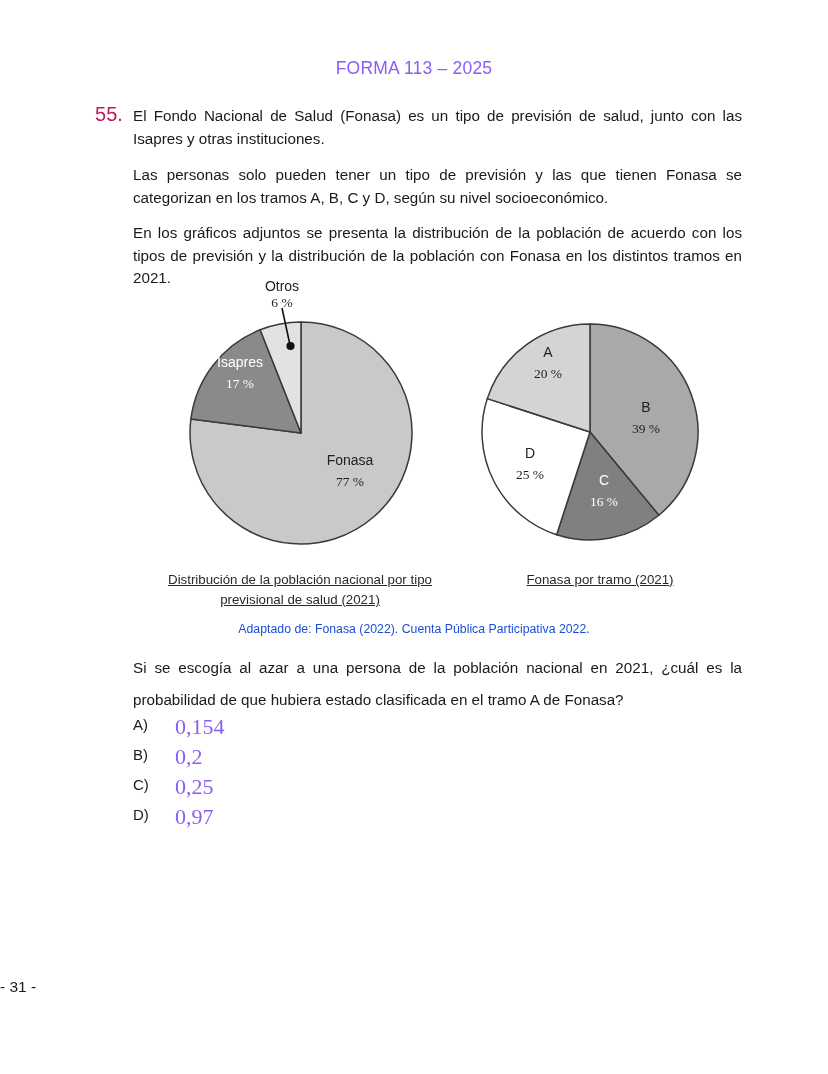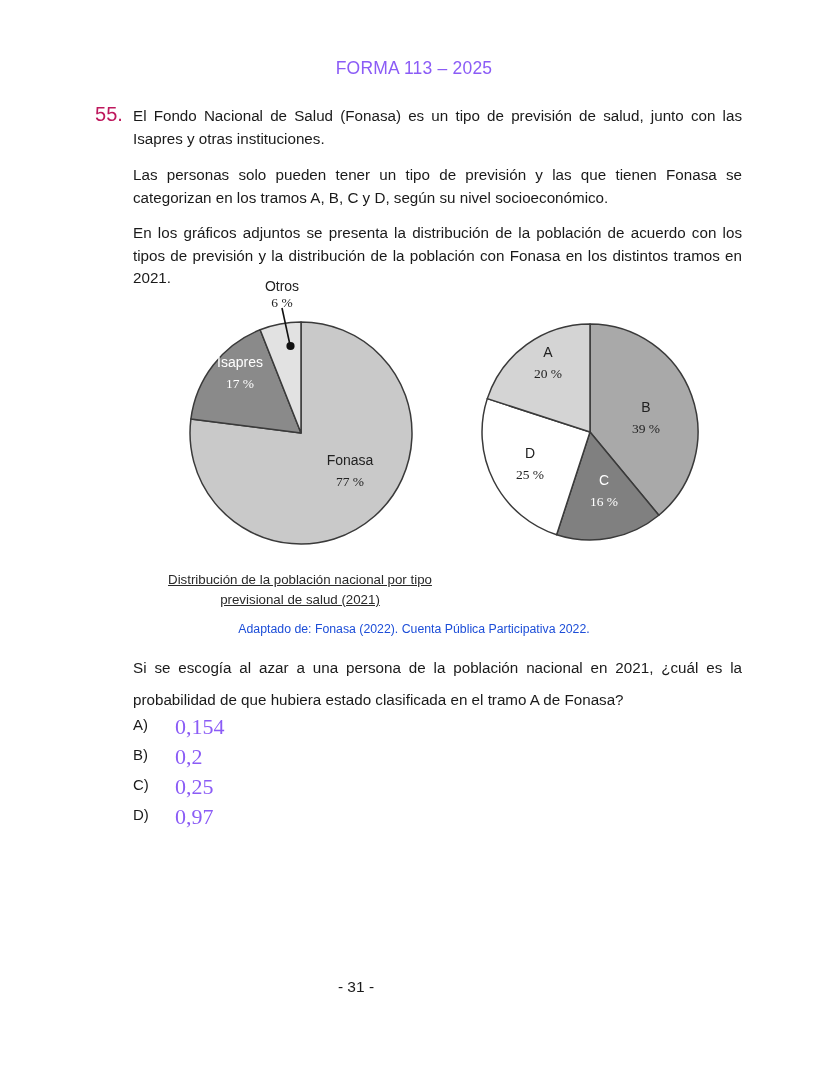--- a/index.html
+++ b/index.html
@@ -120,21 +120,20 @@
     font-family: "Liberation Serif", serif;
     font-size: 22px;
     color: #8b5cf6;
   }
 
   
   #page-footer {
     top: 978px;
     left: 0;
     width: 712px;
-    text-align: center;
     font-size: 15.5px;
     color: #1a1a1a;
   }
 </style>
 </head>
 <body>
 
 <div id="page">
 
   <div class="abs" id="form-header">FORMA 113 – 2025</div>
@@ -187,20 +186,21 @@
       <text id="pie2-d-pct" class="pie-pct lbl-dark" x="52" y="207" text-anchor="middle">25 %</text>
     </svg>
   </div>
 
   <div class="abs caption" id="caption-left">
     <div>Distribución de la población nacional por tipo</div>
     <div>previsional de salud (2021)</div>
   </div>
 
   <div class="abs caption" id="caption-right">
+    <div>Fonasa por tramo (2021)</div>
   </div>
 
   <div class="abs" id="source-note">Adaptado de: Fonasa (2022). Cuenta Pública Participativa 2022.</div>
 
   <div class="abs" id="question-prompt">Si se escogía al azar a una persona de la población nacional en 2021, ¿cuál es la probabilidad de que hubiera estado clasificada en el tramo A de Fonasa?</div>
 
   <div class="abs" id="options">
     <div class="option-row">
       <span class="option-letter">A)</span>
       <span class="option-value">0,154</span>

